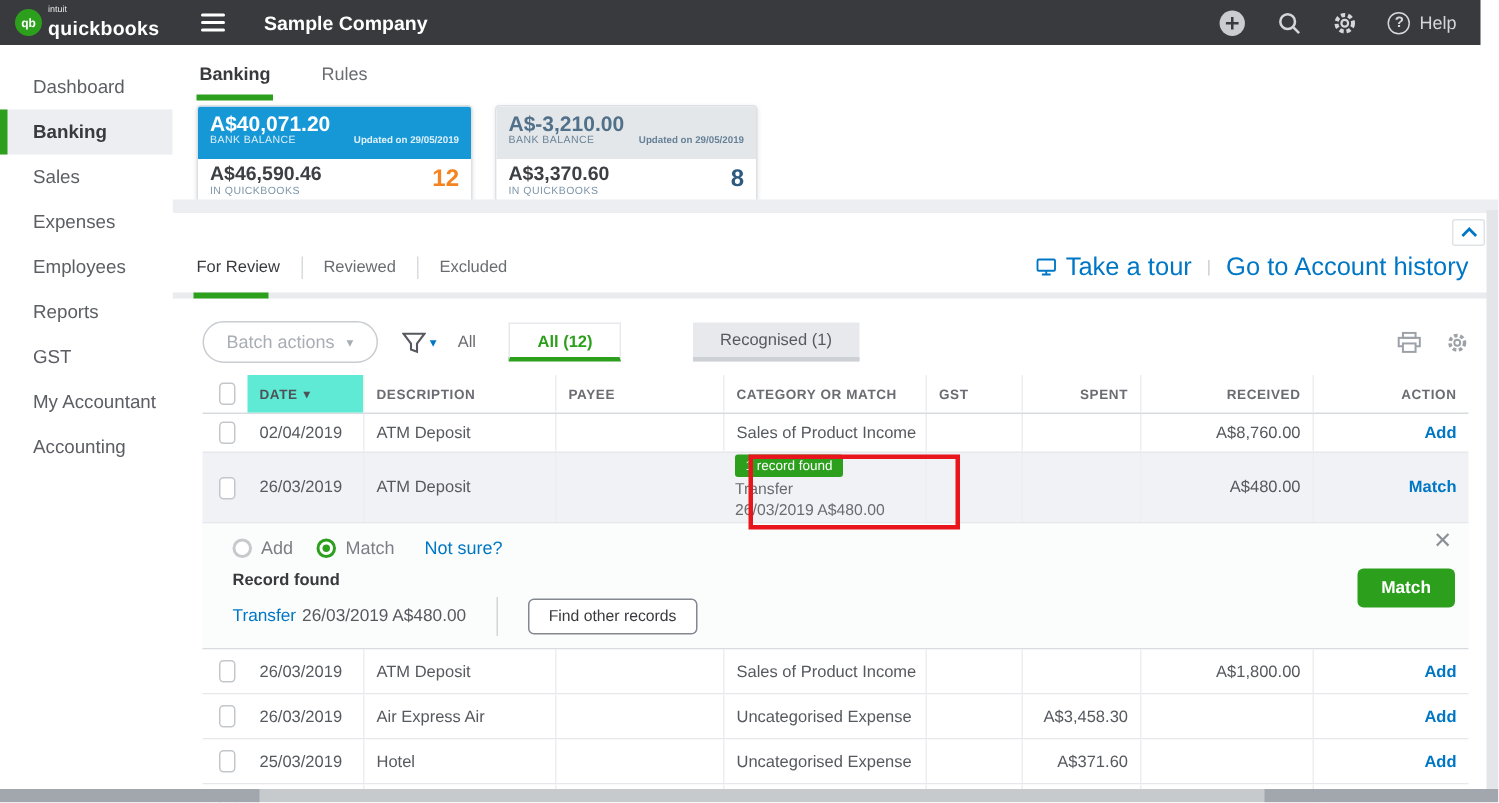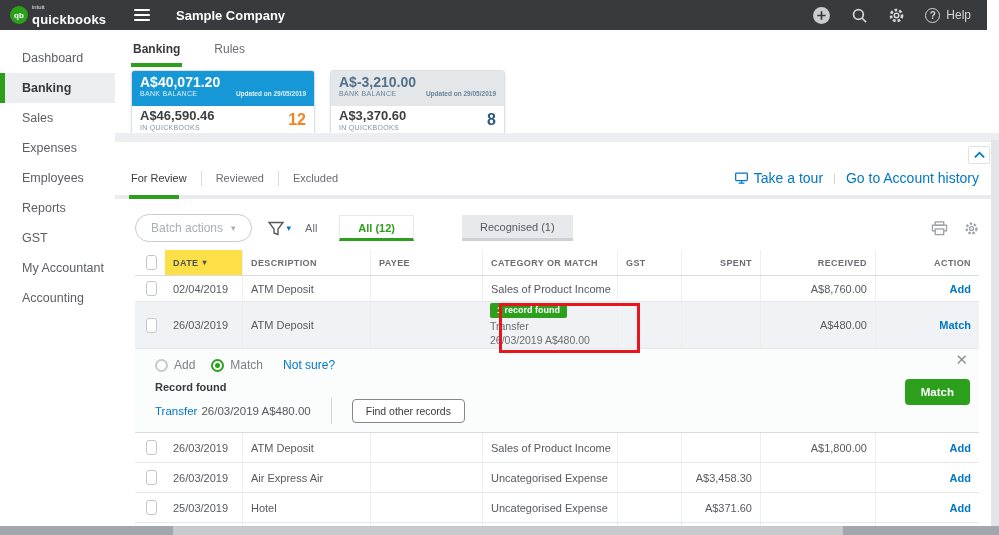--- a/index.html
+++ b/index.html
@@ -60,21 +60,21 @@
   .panel { position:absolute; left:0; right:0; top:112px; bottom:0; background:#fff; }
   .collapse-btn { position:absolute; top:4px; right:9px; width:22px; height:18px; background:#fff;
                   border:1px solid #e0e3e6; border-radius:2px; display:flex; align-items:center; justify-content:center; cursor:pointer; }
 
   .review-tabs { display:flex; align-items:center; margin-top:26px; height:20px; padding:0 20px 0 16px; }
   .rtab { font-size:11px; color:#6b6c72; padding:0 14px; cursor:pointer; }
   .rtab.first { padding-left:0; }
   .rtab.active { color:#393a3d; font-weight:normal; }
   .rtab-div { width:1px; height:15px; background:#d8dbde; }
   .rt-links { margin-left:auto; display:flex; align-items:center; gap:10px; }
-  .rt-link { font-size:14px; color:var(--link-blue,#0077c5); display:flex; align-items:center; gap:5px; cursor:pointer; }
+  .rt-link { font-size:17px; color:var(--link-blue,#0077c5); display:flex; align-items:center; gap:5px; cursor:pointer; }
   .rt-sep { color:#c9ccd0; font-size:11px; }
   .tab-track { margin-top:7px; height:4px; background:#e9ebee; position:relative; }
   .tab-track-active { position:absolute; left:14px; top:0; width:50px; height:4px; background:var(--qb-green,#2ca01c); }
 
   .toolbar { display:flex; align-items:center; margin-top:14px; height:30px; padding:0 20px; }
   .batch-pill { display:flex; align-items:center; gap:8px; border:1px solid #c9ccd0; border-radius:15px;
                 padding:6px 15px; color:#a9aeb4; font-size:12px; background:#fff; cursor:pointer; }
   .funnel { margin-left:16px; display:flex; align-items:center; gap:3px; cursor:pointer; }
   .caret-blue { color:var(--link-blue,#0077c5); font-size:9px; }
   .filter-all { margin-left:14px; font-size:11px; color:#6b6c72; }
@@ -93,27 +93,27 @@
           font-size:11px; color:#56595e; background:#fff; }
   .trow.thead { height:26px; border-bottom:1px solid #d8dbde; }
   .trow.r1 { height:26px; }
   .trow.hl { height:47px; background:var(--row-highlight,#f1f2f5); }
   .trow.r3 { height:30px; }
   .trow.partial { height:13px; border-bottom:none; overflow:hidden; }
   .cell { padding:0 8px; height:100%; display:flex; align-items:center; overflow:hidden; white-space:nowrap; }
   .cell.bl { border-left:1px solid #eceef0; }
   .cell.right { justify-content:flex-end; }
   .hcell { font-size:9px; color:#6b6c72; letter-spacing:.4px; font-weight:bold; }
-  .hcell.datecell { background:#fde047; color:#4e5156; }
+  .hcell.datecell { background:#5eead4; color:#4e5156; }
   .hcell .sort-caret { margin-left:4px; font-size:8px; color:#4e5156; }
   .action-link { color:var(--link-blue,#0077c5); font-weight:bold; cursor:pointer; }
   .checkbox { width:15px; height:15px; border:1.5px solid #c3c7cb; border-radius:3px; background:#fff; margin-left:3px; cursor:pointer; }
   .cat-match { display:flex; flex-direction:column; justify-content:center; align-items:flex-start;
                line-height:1.35; white-space:nowrap; padding:0 8px; height:100%; }
-  .badge { background:var(--qb-green,#2ca01c); color:#fff; font-size:9px; font-weight:bold;
+  .badge { background:var(--qb-green,#2ca01c); color:#fff; font-size:9px; font-weight:normal;
            padding:1.5px 7px; border-radius:2px; margin-bottom:1px; }
   .cat-line { font-size:10.5px; color:#6b6c72; }
   .red-box { position:absolute; left:364px; top:1px; width:141px; height:calc(100% + 4px);
              border:3px solid var(--annotation-red,#e8151d); z-index:6; pointer-events:none; }
 
   
   .expanded { position:relative; background:#fbfcfc; border-bottom:1px solid #d9dcdf; height:84px; padding:9px 0 0 20px; }
   .radio-row { display:flex; align-items:center; font-size:12px; color:#7b7f85; }
   .radio { width:13px; height:13px; border:2px solid #c6cacd; border-radius:50%; background:#fff;
            display:inline-flex; align-items:center; justify-content:center; margin-right:6px; cursor:pointer; }

